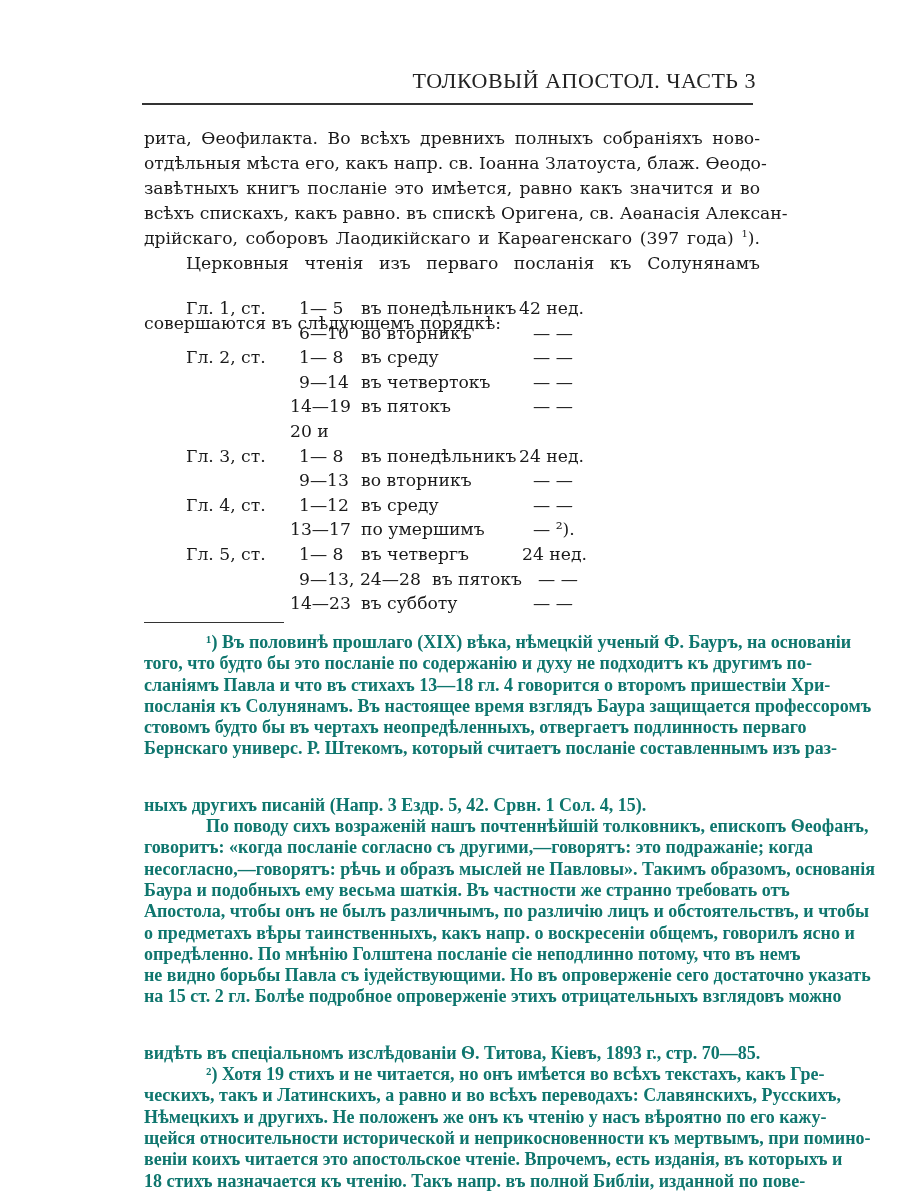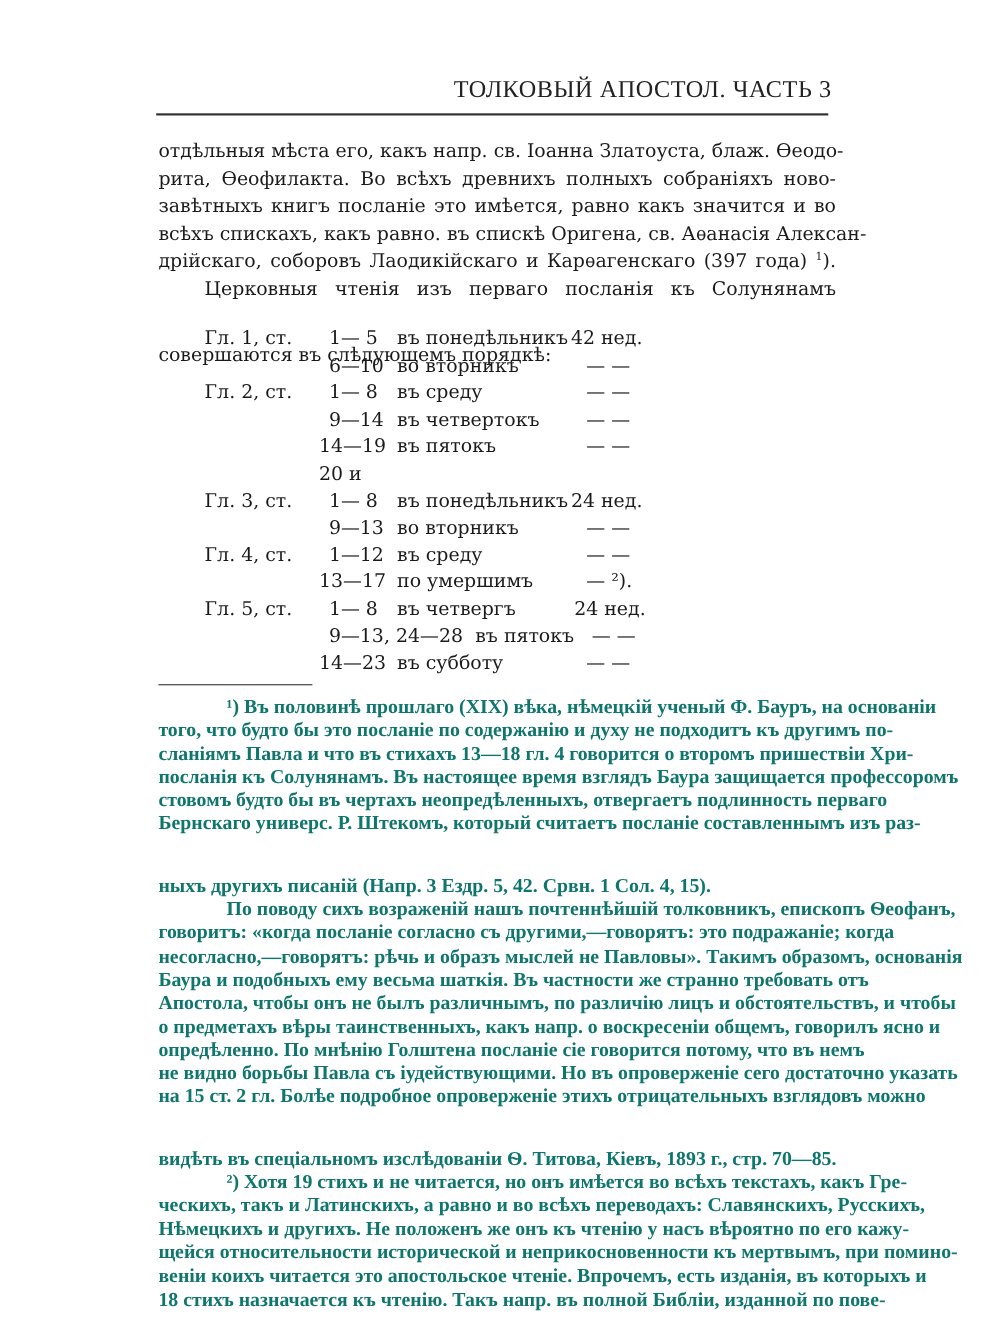--- a/index.html
+++ b/index.html
@@ -36,22 +36,22 @@
 </head>
 <body>
 
 <div>
   <div class="header-title">ТОЛКОВЫЙ АПОСТОЛ. ЧАСТЬ 3</div>
   <div class="header-rule"></div>
 </div>
 
 <div class="main">
   <p>
+    <span class="jl">рита, Ѳеофилакта. Во всѣхъ древнихъ полныхъ собраніяхъ ново-</span>
     <span class="jl">отдѣльныя мѣста его, какъ напр. св. Іоанна Златоуста, блаж. Ѳеодо-</span>
-    <span class="jl">рита, Ѳеофилакта. Во всѣхъ древнихъ полныхъ собраніяхъ ново-</span>
     <span class="jl">завѣтныхъ книгъ посланіе это имѣется, равно какъ значится и во</span>
     <span class="jl">всѣхъ спискахъ, какъ равно. въ спискѣ Оригена, св. Аѳанасія Алексан-</span>
     <span class="jl"><span>дрійскаго, соборовъ Лаодикійскаго и Карѳагенскаго (397 года)</span> <sup>1</sup><span>).</span></span>
   </p>
   <p>
     <span class="jl" style="padding-left:42px">Церковныя чтенія изъ перваго посланія къ Солунянамъ</span>
     <span class="jl last">совершаются въ слѣдующемъ порядкѣ:</span>
   </p>
 </div>
 
@@ -147,21 +147,21 @@
     <span class="jl">Бернскаго универс. Р. Штекомъ, который считаетъ посланіе составленнымъ изъ раз-</span>
     <span class="jl last">ныхъ другихъ писаній (Напр. 3 Ездр. 5, 42. Срвн. 1 Сол. 4, 15).</span>
   </div>
   <div>
     <span class="jl" style="padding-left:62px">По поводу сихъ возраженій нашъ почтеннѣйшій толковникъ, епископъ Ѳеофанъ,</span>
     <span class="jl">говоритъ: «когда посланіе согласно съ другими,—говорятъ: это подражаніе; когда</span>
     <span class="jl">несогласно,—говорятъ: рѣчь и образъ мыслей не Павловы». Такимъ образомъ, основанія</span>
     <span class="jl">Баура и подобныхъ ему весьма шаткія. Въ частности же странно требовать отъ</span>
     <span class="jl">Апостола, чтобы онъ не былъ различнымъ, по различію лицъ и обстоятельствъ, и чтобы</span>
     <span class="jl">о предметахъ вѣры таинственныхъ, какъ напр. о воскресеніи общемъ, говорилъ ясно и</span>
-    <span class="jl">опредѣленно. По мнѣнію Голштена посланіе сіе говорится потому, что въ немъ</span>
+    <span class="jl">опредѣленно. По мнѣнію Голштена посланіе сіе неподлинно потому, что въ немъ</span>
     <span class="jl">не видно борьбы Павла съ іудействующими. Но въ опроверженіе сего достаточно указать</span>
     <span class="jl">на 15 ст. 2 гл. Болѣе подробное опроверженіе этихъ отрицательныхъ взглядовъ можно</span>
     <span class="jl last">видѣть въ спеціальномъ изслѣдованіи Ѳ. Титова, Кіевъ, 1893 г., стр. 70—85.</span>
   </div>
   <div>
     <span class="jl" style="padding-left:62px">²) Хотя 19 стихъ и не читается, но онъ имѣется во всѣхъ текстахъ, какъ Гре-</span>
     <span class="jl">ческихъ, такъ и Латинскихъ, а равно и во всѣхъ переводахъ: Славянскихъ, Русскихъ,</span>
     <span class="jl">Нѣмецкихъ и другихъ. Не положенъ же онъ къ чтенію у насъ вѣроятно по его кажу-</span>
     <span class="jl">щейся относительности исторической и неприкосновенности къ мертвымъ, при помино-</span>
     <span class="jl">веніи коихъ читается это апостольское чтеніе. Впрочемъ, есть изданія, въ которыхъ и</span>

